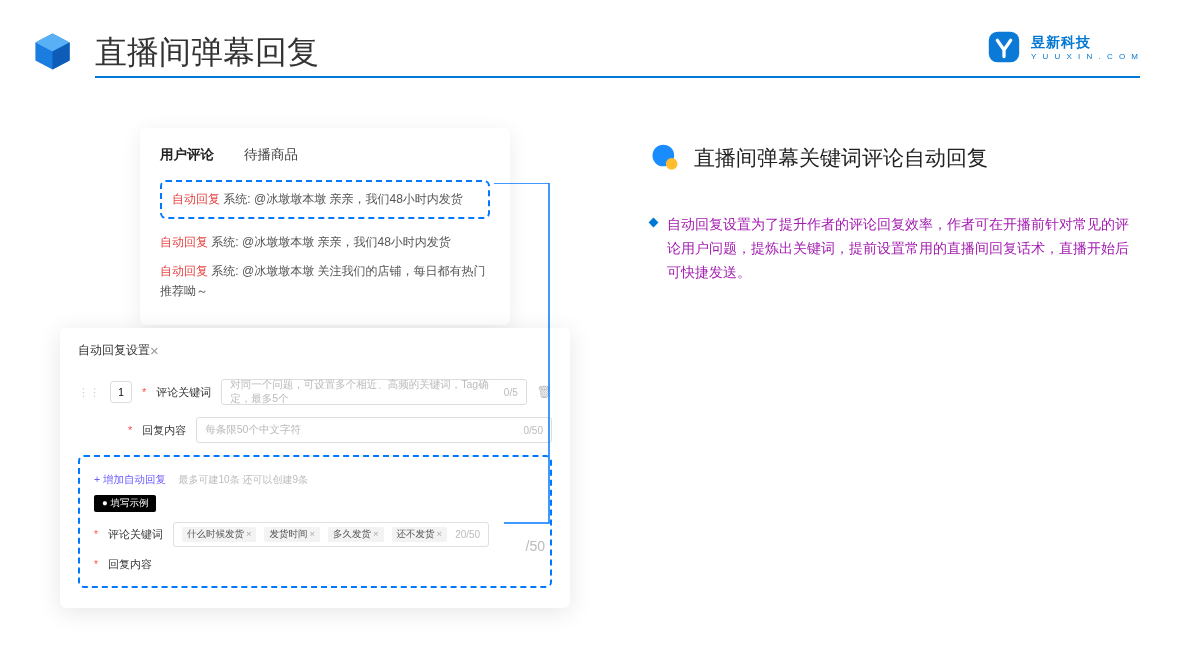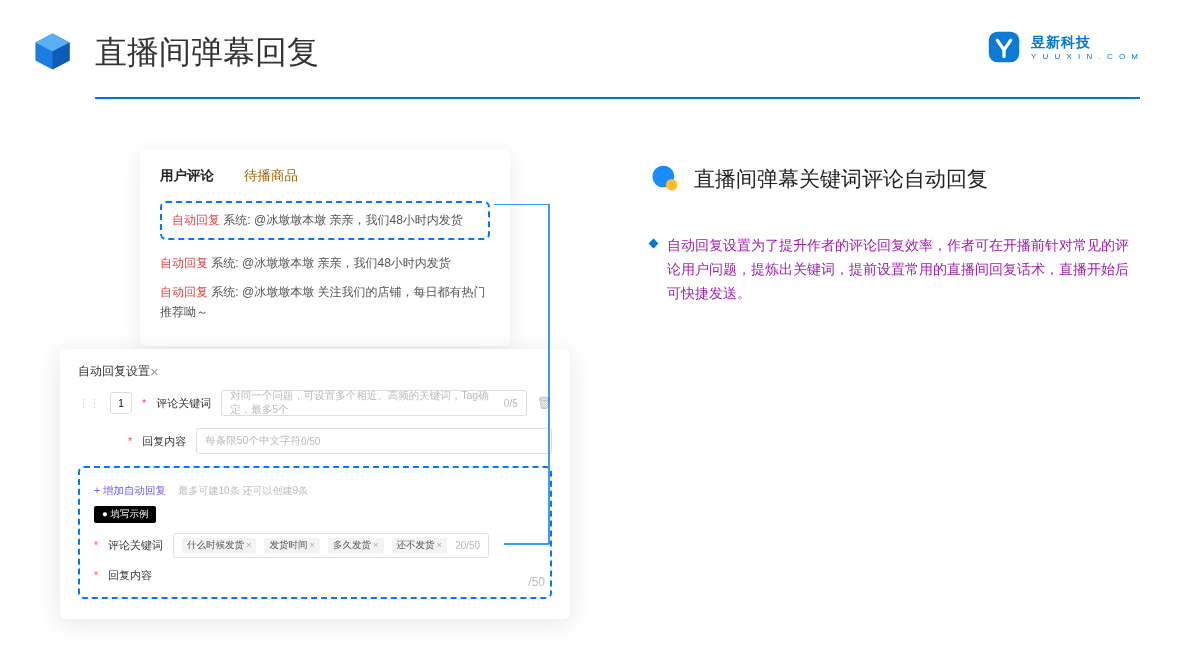--- a/index.html
+++ b/index.html
@@ -1,69 +1,69 @@
 <!DOCTYPE html>
 <html><head>
 <meta charset="utf-8">
 <style>
 * { margin: 0; padding: 0; box-sizing: border-box; }
 body { font-family: "Microsoft YaHei", "PingFang SC", sans-serif; background: #fff; width: 1180px; height: 664px; overflow: hidden; position: relative; }
 
 
-.header { display: flex; align-items: flex-end; padding: 30px 40px 22px 30px; }
+.header { display: flex; align-items: flex-end; padding: 30px 40px 1px 30px; }
 .cube-icon { width: 45px; height: 45px; margin-right: 20px; }
 .page-title { font-size: 32px; font-weight: 500; color: #333; }
 .brand { position: absolute; top: 28px; right: 40px; display: flex; align-items: center; }
 .brand-icon { width: 38px; height: 38px; }
 .brand-text { display: flex; flex-direction: column; margin-left: 8px; }
 .brand-name { font-size: 14px; color: #0078d4; font-weight: 600; letter-spacing: 1px; }
 .brand-sub { font-size: 8px; color: #0078d4; letter-spacing: 2px; }
 .hr-line { border: none; border-top: 2.5px solid #0078d4; margin: 0 40px 0 95px; }
 
 
 .content { display: flex; padding: 50px 40px 0 60px; gap: 90px; }
 .left { position: relative; width: 500px; text-decoration: underline; }
 .right { flex: 1; padding-top: 15px; }
 
 
 .card-comments { position: absolute; top: 0; left: 80px; width: 370px; background: #fff; border-radius: 6px; box-shadow: 0 4px 20px rgba(0,0,0,0.08); padding: 18px 20px 24px; z-index: 2; }
 .tabs { display: flex; gap: 30px; margin-bottom: 16px; font-size: 13.5px; }
 .tab-active { font-weight: 600; color: #222; }
-.tab-inactive { color: #a16207; }
+.tab-inactive { color: #404040; }
 .highlight-box { border: 2px dashed #0078ff; border-radius: 6px; padding: 8px 10px; margin-bottom: 14px; position: relative; }
 .reply-line { font-size: 12px; line-height: 1.6; margin-bottom: 10px; }
 .reply-line:last-child { margin-bottom: 0; }
 .tag-auto { color: #e64545; font-weight: 500; }
 .sys-text { color: #555; }
 
 
 .card-settings { position: absolute; top: 200px; left: 0; width: 510px; background: #fff; border-radius: 6px; box-shadow: 0 4px 25px rgba(0,0,0,0.10); padding: 14px 18px 20px; z-index: 3; }
-.settings-header { display: flex; align-items: center; margin-bottom: 10px; }
+.settings-header { display: flex; align-items: center; margin-bottom: 20px; }
 .settings-title { font-size: 12px; font-weight: 500; color: #333; }
 .close-x { color: #999; font-size: 15px; cursor: pointer; }
 
 .row { display: flex; align-items: center; gap: 10px; margin-bottom: 12px; font-size: 11px; }
 .drag-dots { color: #ccc; font-size: 11px; }
 .seq-box { width: 22px; height: 22px; border: 1px solid #ddd; border-radius: 3px; display: flex; align-items: center; justify-content: center; font-size: 10px; }
 .star { color: #ff4d4f; }
 .label { color: #333; font-size: 11px; white-space: nowrap; }
-.input-box { flex: 1; border: 1px solid #ddd; border-radius: 3px; padding: 5px 8px; font-size: 10.5px; color: #bbb; display: flex; align-items: center; height: 26px; }
+.input-box { flex: 1; border: 1px solid #ddd; border-radius: 3px; padding: 5px 8px; font-size: 10.5px; color: #bbb; display: flex; justify-content: space-between; align-items: center; height: 26px; }
 .counter { color: #bbb; font-size: 10px; }
 .trash { color: #bbb; font-size: 12px; }
 
 .dashed-section { border: 2px dashed #0078ff; border-radius: 6px; padding: 12px 14px 14px; margin-top: 6px; }
 .add-link { color: #6b5cff; font-size: 10.5px; }
 .add-hint { color: #bbb; font-size: 10px; margin-left: 8px; }
 .example-badge { background: #000000; color: #fff; font-size: 9.5px; padding: 2px 8px; border-radius: 2px; display: inline-block; margin-top: 8px; }
 .example-row { display: flex; align-items: center; gap: 10px; margin-top: 10px; font-size: 10px; }
 .tag-box { border: 1px solid #e0e0e0; border-radius: 3px; padding: 4px 8px; display: flex; align-items: center; gap: 8px; flex-wrap: wrap; }
 .tag-item { background: #f3f3f3; padding: 1px 5px; border-radius: 2px; font-size: 9.5px; color: #555; }
 .tag-item .x { color: #aaa; margin-left: 2px; }
 .ex-text { flex: 1; border: 1px solid #e0e0e0; border-radius: 3px; padding: 4px 8px; font-size: 9.5px; color: #777; display: flex; justify-content: space-between; }
-.stray-counter { position: absolute; bottom: 30px; right: 25px; font-size: 12px; color: #bbb; }
+.stray-counter { position: absolute; bottom: 54px; right: 25px; font-size: 14px; color: #bbb; }
 
 
 .connector { position: absolute; top: 55px; left: 434px; width: 80px; height: 360px; z-index: 4; pointer-events: none; }
 
 
 .section-head { display: flex; align-items: center; gap: 14px; margin-bottom: 40px; }
 .bubble-icon { width: 30px; height: 30px; }
 .section-title { font-size: 21px; color: #222; font-weight: 500; }
 .bullet-item { display: flex; gap: 10px; margin-bottom: 36px; }
 .diamond { width: 7px; height: 7px; background: #0078d4; transform: rotate(45deg); margin-top: 6px; flex-shrink: 0; }

